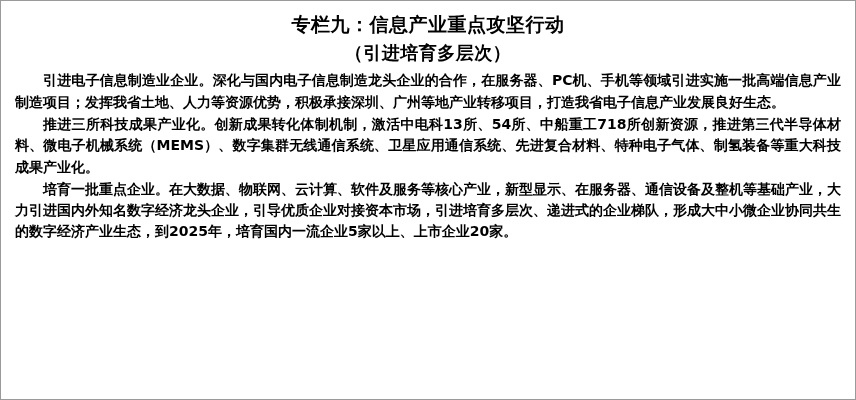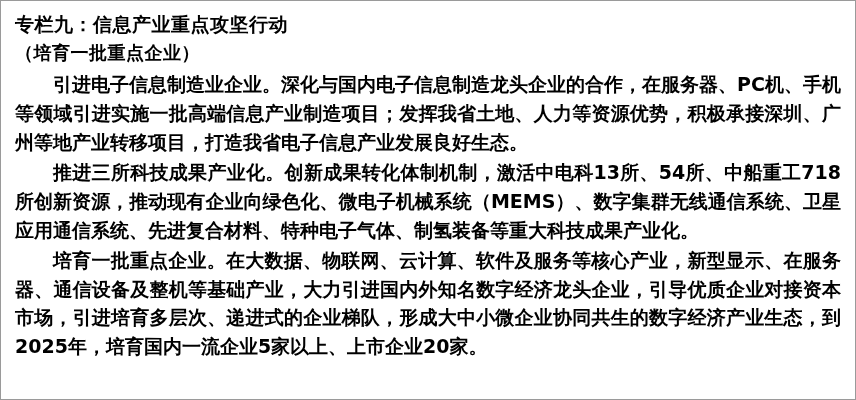--- a/index.html
+++ b/index.html
@@ -16,57 +16,57 @@
   #doc-frame {
     box-sizing: border-box;
     width: 856px;
     height: 400px;
     border: 1px solid #9a9a9a;
     background: #ffffff;
     padding: 10px 14px 6px 14px;
     overflow: hidden;
   }
   .title-block {
-    text-align: left;
+    text-align: center;
   }
   .title-line {
     font-size: 19px;
     font-weight: bold;
     line-height: 1.45;
     letter-spacing: 0.5px;
   }
   .subtitle-line {
     font-size: 18px;
     font-weight: bold;
     line-height: 1.55;
     letter-spacing: 0.5px;
   }
   .body-block {
     margin-top: 4px;
   }
   .para {
-    font-size: 19px;
+    font-size: 14px;
     line-height: 1.52;
     text-align: justify;
     text-justify: inter-ideograph;
     text-indent: 2em;
     margin: 0 0 1px 0;
     font-weight: bold;
     letter-spacing: 0px;
   }
 </style>
 </head>
 <body>
 
 <div id="doc-frame">
 
   <div class="title-block">
     <div class="title-line">专栏九：信息产业重点攻坚行动</div>
-    <div class="subtitle-line">（培育一批重点企业）</div>
+    <div class="subtitle-line">（引进培育多层次）</div>
   </div>
 
   <div class="body-block">
     <p class="para">引进电子信息制造业企业。深化与国内电子信息制造龙头企业的合作，在服务器、PC机、手机等领域引进实施一批高端信息产业制造项目；发挥我省土地、人力等资源优势，积极承接深圳、广州等地产业转移项目，打造我省电子信息产业发展良好生态。</p>
-    <p class="para">推进三所科技成果产业化。创新成果转化体制机制，激活中电科13所、54所、中船重工718所创新资源，推动现有企业向绿色化、微电子机械系统（MEMS）、数字集群无线通信系统、卫星应用通信系统、先进复合材料、特种电子气体、制氢装备等重大科技成果产业化。</p>
+    <p class="para">推进三所科技成果产业化。创新成果转化体制机制，激活中电科13所、54所、中船重工718所创新资源，推进第三代半导体材料、微电子机械系统（MEMS）、数字集群无线通信系统、卫星应用通信系统、先进复合材料、特种电子气体、制氢装备等重大科技成果产业化。</p>
     <p class="para">培育一批重点企业。在大数据、物联网、云计算、软件及服务等核心产业，新型显示、在服务器、通信设备及整机等基础产业，大力引进国内外知名数字经济龙头企业，引导优质企业对接资本市场，引进培育多层次、递进式的企业梯队，形成大中小微企业协同共生的数字经济产业生态，到2025年，培育国内一流企业5家以上、上市企业20家。</p>
   </div>
 
 </div>
 
 </body></html>

